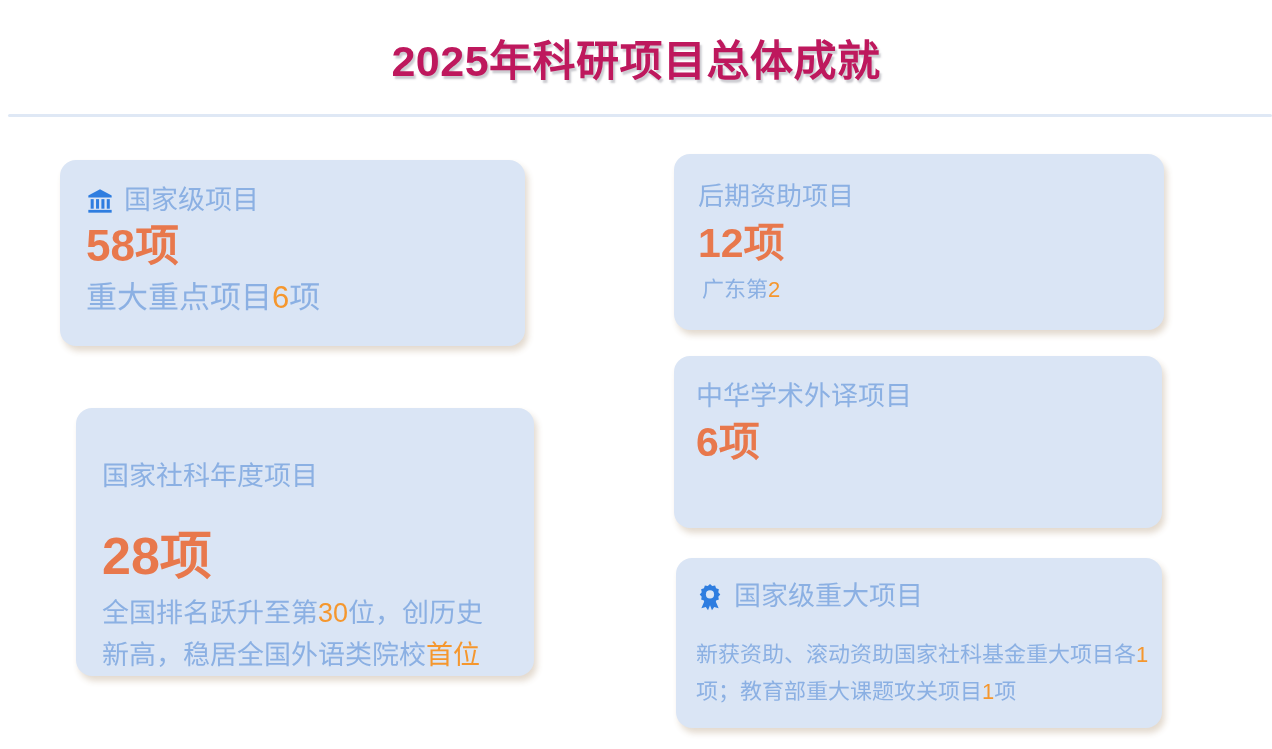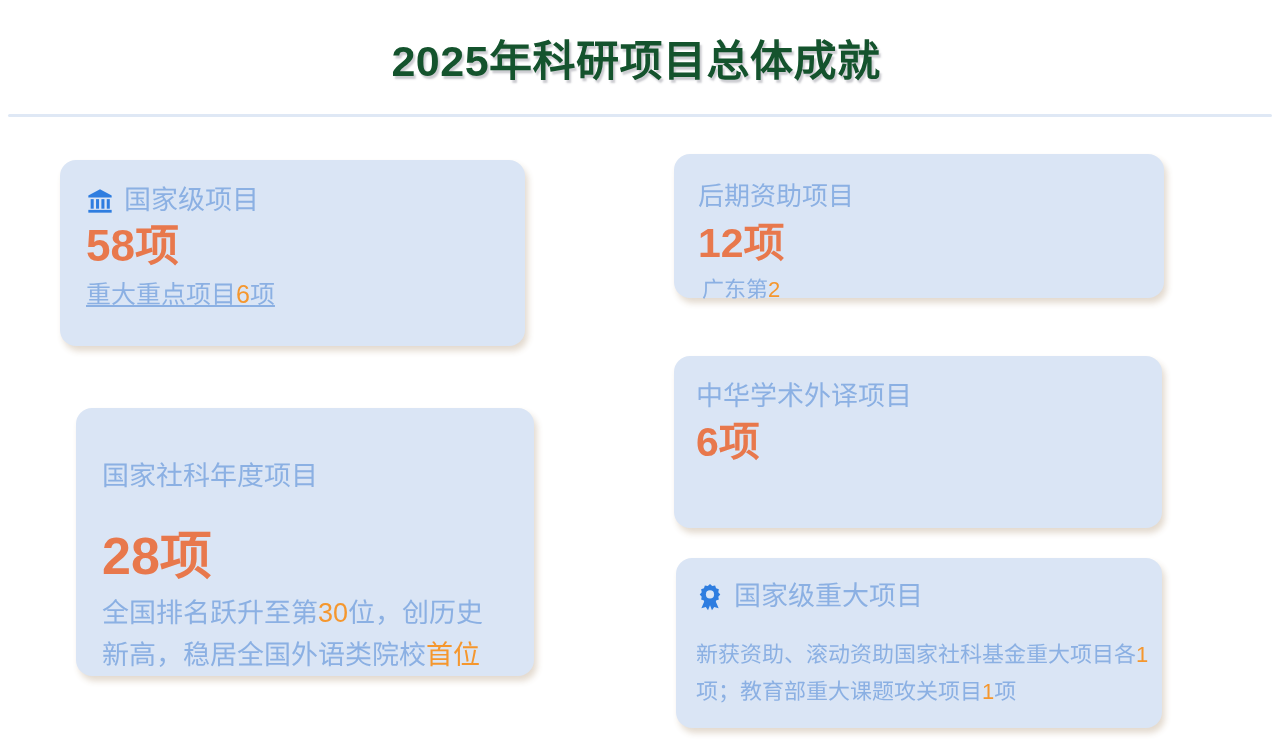--- a/index.html
+++ b/index.html
@@ -26,21 +26,21 @@
   }
   .page-title {
     position: absolute;
     left: 0;
     top: 26px;
     width: 1272px;
     text-align: center;
     font-size: 43px;
     font-weight: bold;
     letter-spacing: 0.5px;
-    color: #14532d;
+    color: #be185d;
     text-shadow: 2px 3px 2px rgba(140,140,150,0.45);
     white-space: nowrap;
   }
   .header-divider {
     position: absolute;
     left: 8px;
     top: 114px;
     width: 1264px;
     height: 3px;
     background: #dfe8f5;
@@ -91,32 +91,32 @@
   .accent {
     color: #f5972e;
   }
 
   
   #card-national {
     left: 60px;  top: 160px;  width: 465px;  height: 186px;
     padding: 24px 22px 0 26px;
   }
   #card-national .card-value { font-size: 44px; margin-top: 4px; }
-  #card-national .card-note  { font-size: 25px; margin-top: 6px; text-decoration: underline; }
+  #card-national .card-note  { font-size: 31px; margin-top: 6px; }
 
   #card-annual {
     left: 76px;  top: 408px;  width: 458px;  height: 268px;
     padding: 52px 26px 0 26px;
   }
   #card-annual .card-title  { font-size: 27px; }
   #card-annual .card-value  { font-size: 52px; margin-top: 34px; }
   #card-annual .card-note   { font-size: 27px; margin-top: 8px; line-height: 1.55; }
 
   #card-later {
-    left: 674px; top: 154px; width: 490px; height: 144px;
+    left: 674px; top: 154px; width: 490px; height: 176px;
     padding: 26px 26px 0 24px;
   }
   #card-later .card-title { font-size: 26px; }
   #card-later .card-value { font-size: 41px; margin-top: 8px; }
   #card-later .card-note  { font-size: 22px; margin-top: 8px; padding-left: 4px; }
 
   #card-translation {
     left: 674px; top: 356px; width: 488px; height: 172px;
     padding: 24px 26px 0 22px;
   }

